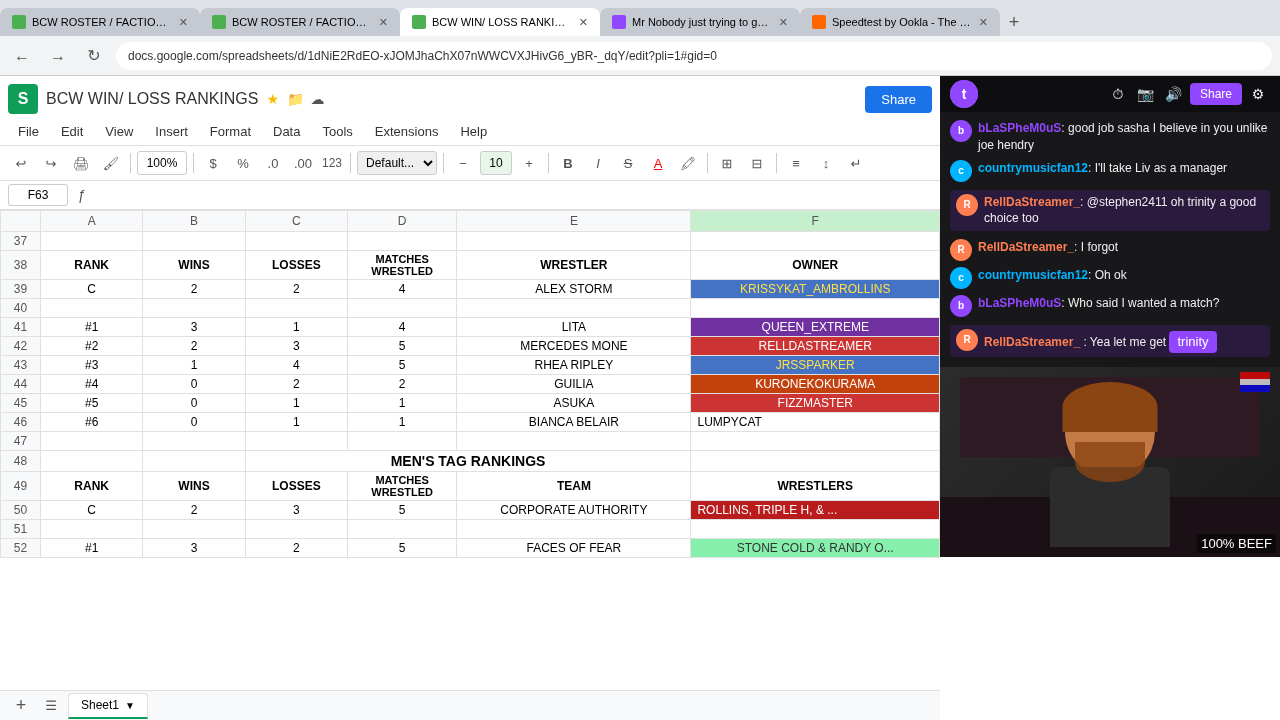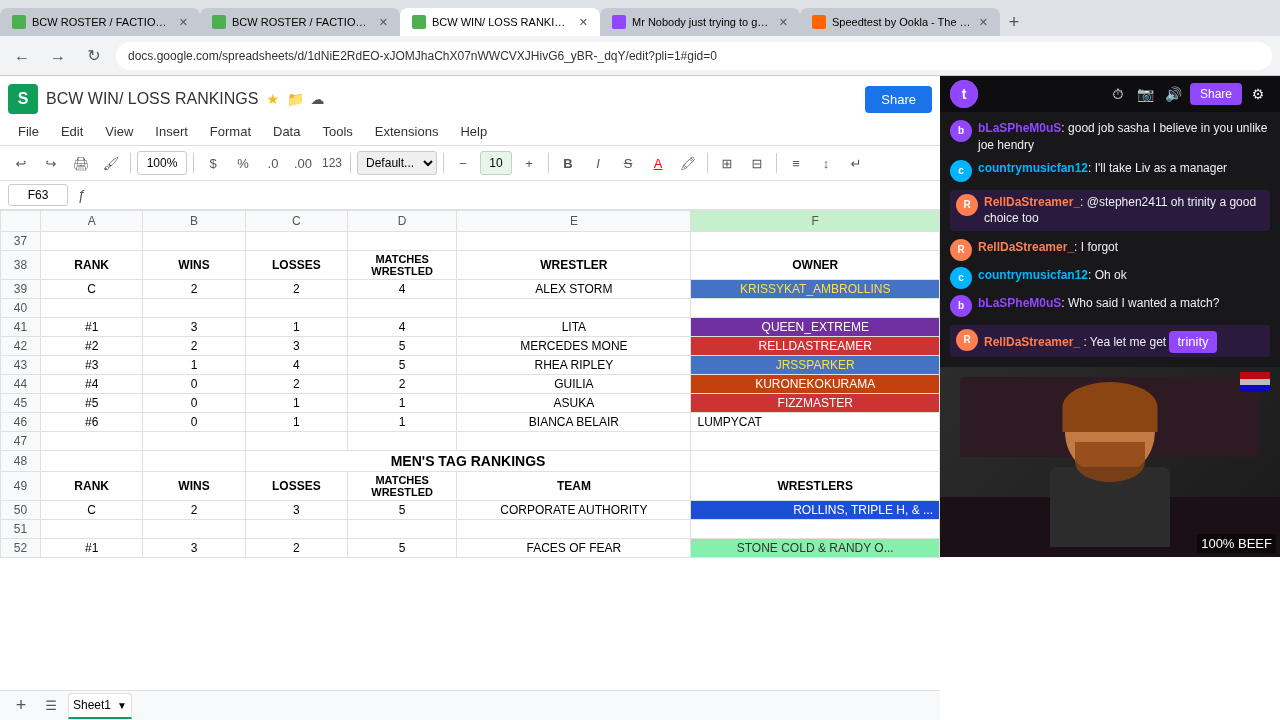--- a/index.html
+++ b/index.html
@@ -59,21 +59,21 @@
     .cell.center { text-align: center; }
     .cell.bold { font-weight: bold; }
     .cell.large-bold { font-weight: bold; font-size: 14px; text-align: center; }
 
     
     .owner-blue { background: #4472c4; color: #fde047; text-align: center; }
     .owner-red { background: #cc3333; color: white; text-align: center; }
     .owner-purple { background: #7030a0; color: white; text-align: center; }
     .owner-orange { background: #c2410c; color: white; text-align: center; }
     .owner-yellow { background: #86efac; color: #333; text-align: center; }
-    .owner-green { background: #1d4ed8; color: white; text-align: right; }
+    .owner-green { background: #b91c1c; color: white; text-align: left; }
 
     
     .twitch-panel { width: 340px; background: #18181b; display: flex; flex-direction: column; flex-shrink: 0; }
     .twitch-header { height: 36px; background: #0e0e10; display: flex; align-items: center; padding: 0 10px; gap: 8px; }
     .twitch-avatar { width: 28px; height: 28px; border-radius: 50%; background: #9146ff; display: flex; align-items: center; justify-content: center; color: white; font-size: 11px; font-weight: bold; flex-shrink: 0; overflow: hidden; }
     .twitch-chat-area { flex: 1; overflow-y: auto; padding: 8px 10px; display: flex; flex-direction: column; gap: 6px; }
     .chat-msg { font-size: 12px; line-height: 1.4; color: #efeff1; }
     .chat-user { font-weight: bold; cursor: pointer; }
     .chat-user.purple { color: #9146ff; }
     .chat-user.blue { color: #00b5ff; }
@@ -87,21 +87,21 @@
     
     .webcam-box { width: 340px; height: 190px; background: #000; flex-shrink: 0; position: relative; overflow: hidden; }
     .webcam-overlay { position: absolute; bottom: 4px; right: 4px; background: rgba(0,0,0,0.5); color: white; font-size: 13px; padding: 2px 4px; border-radius: 2px; }
     .webcam-person { width: 100%; height: 100%; background: linear-gradient(135deg, #2c2c2c 0%, #1a1a1a 100%); display: flex; align-items: center; justify-content: center; position: relative; }
 
     
     .right-panel { display: flex; flex-direction: column; }
 
     
     .sheet-tabs { height: 30px; background: #f8f9fa; border-top: 1px solid #e0e0e0; display: flex; align-items: center; padding: 0 8px; gap: 4px; }
-    .sheet-tab { height: 26px; padding: 0 4px; border-radius: 4px 4px 0 0; border: 1px solid #e0e0e0; border-bottom: none; background: #fff; font-size: 12px; cursor: pointer; display: flex; align-items: center; gap: 6px; }
+    .sheet-tab { height: 26px; padding: 0 12px; border-radius: 4px 4px 0 0; border: 1px solid #e0e0e0; border-bottom: none; background: #fff; font-size: 12px; cursor: pointer; display: flex; align-items: center; gap: 6px; }
     .sheet-tab.active { background: #fff; border-bottom: 2px solid #0f9d58; }
     .add-sheet { width: 26px; height: 26px; display: flex; align-items: center; justify-content: center; cursor: pointer; font-size: 18px; color: #555; }
     .sheet-menu { width: 26px; height: 26px; display: flex; align-items: center; justify-content: center; cursor: pointer; color: #555; }
   </style>
 </head>
 <body>
 
 <div class="tab-bar">
   <div class="tab inactive">
     <div class="tab-favicon"></div>

